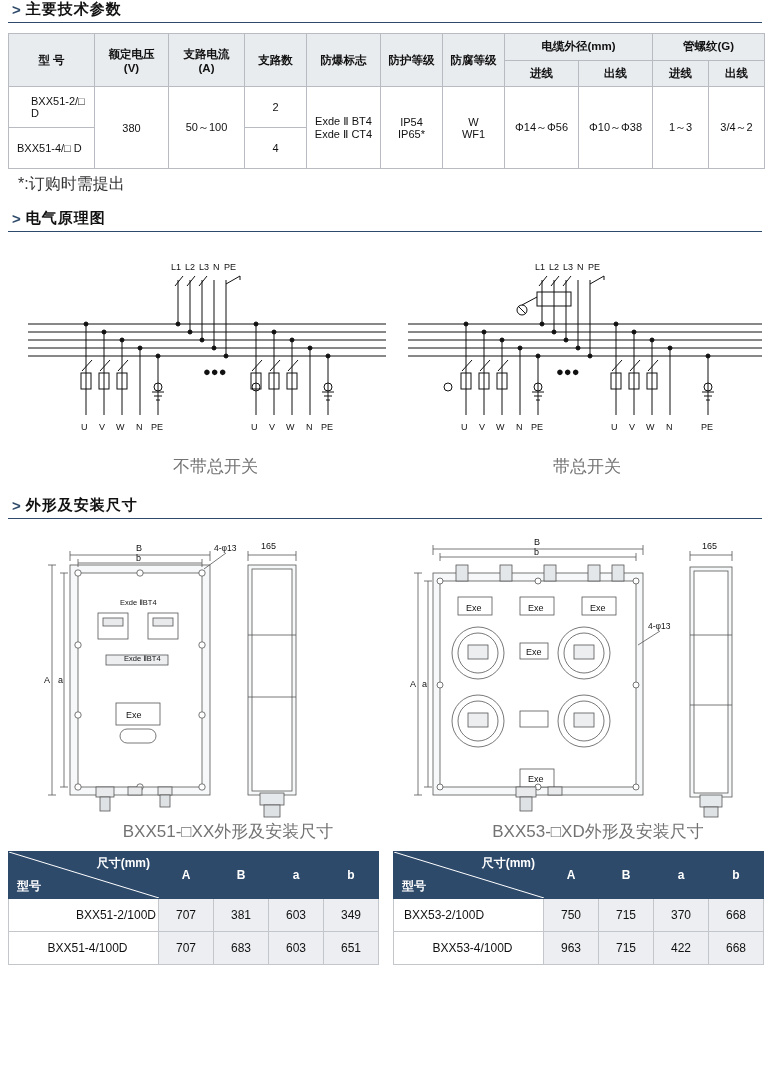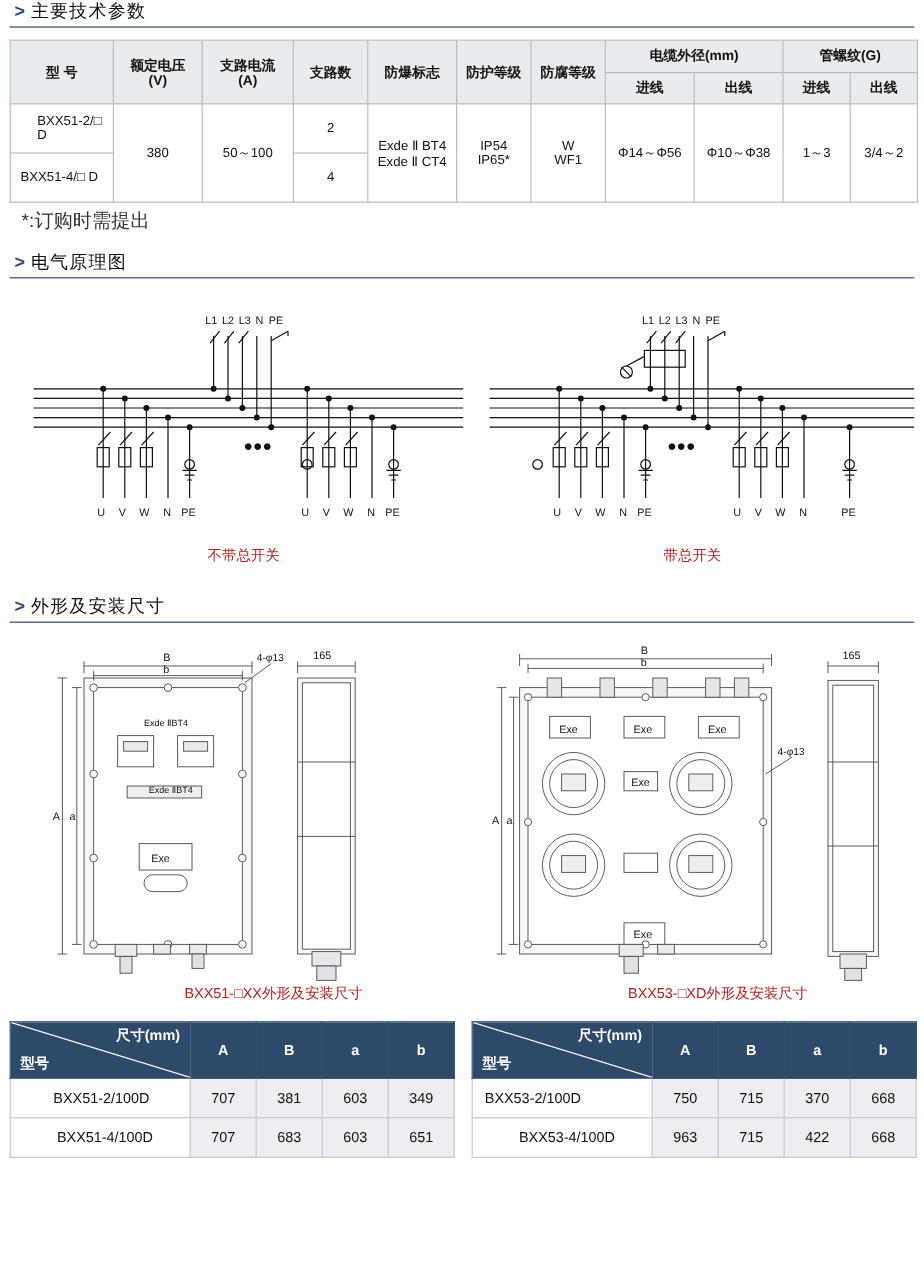--- a/index.html
+++ b/index.html
@@ -15,21 +15,21 @@
   .section-head{
     display:flex;align-items:center;
     padding:0 0 3px 4px;
     border-bottom:1px solid #2e4a6b;
     margin:0 8px 0 8px;
   }
   .section-head .arrow{
     color:#2e4a6b;font-weight:bold;font-size:15px;margin-right:5px;
   }
   .section-head .title{
-    font-size:15px;font-weight:normal;color:#111;letter-spacing:1px;
+    font-size:15px;font-weight:bold;color:#111;letter-spacing:1px;
   }
   
   .spec-wrap{margin:10px 8px 0 8px;}
   table.spec{
     width:754px;border-collapse:collapse;table-layout:fixed;
     font-size:11px;
   }
   table.spec th,table.spec td{
     border:1px solid #b8bcc2;
     text-align:center;vertical-align:middle;
@@ -43,21 +43,21 @@
   .rowcell{height:34px;}
   .note{
     font-size:16px;color:#333;margin:5px 0 0 10px;
   }
   
   .diagram-box{
     margin:8px 8px 0 8px;
     position:relative;height:250px;
   }
   .cap{
-    position:absolute;font-size:12px;color:#b91c1c;
+    position:absolute;font-size:17px;color:#737373;
   }
   
   .outline-box{
     margin:6px 8px 0 8px;position:relative;height:320px;
   }
   
   .bottom-wrap{
     display:flex;gap:14px;margin:6px 8px 0 8px;
   }
   table.dim{
@@ -523,21 +523,21 @@
             </svg>
         <div style="position:absolute;right:8px;top:3px">尺寸(mm)</div>
         <div style="position:absolute;left:8px;bottom:3px">型号</div>
       </th>
       <th class="hdr">A</th>
       <th class="hdr">B</th>
       <th class="hdr">a</th>
       <th class="hdr">b</th>
     </tr>
     <tr>
-      <td class="name" style="text-align:center;padding-left:4px">BXX51-2/100D</td>
+      <td class="name" style="text-align:right;padding-left:4px">BXX51-2/100D</td>
       <td class="shade">707</td>
       <td class="shade">381</td>
       <td class="shade">603</td>
       <td class="shade">349</td>
     </tr>
     <tr>
       <td class="name" style="text-align:center;padding-left:10px">BXX51-4/100D</td>
       <td class="shade">707</td>
       <td class="shade">683</td>
       <td class="shade">603</td>

